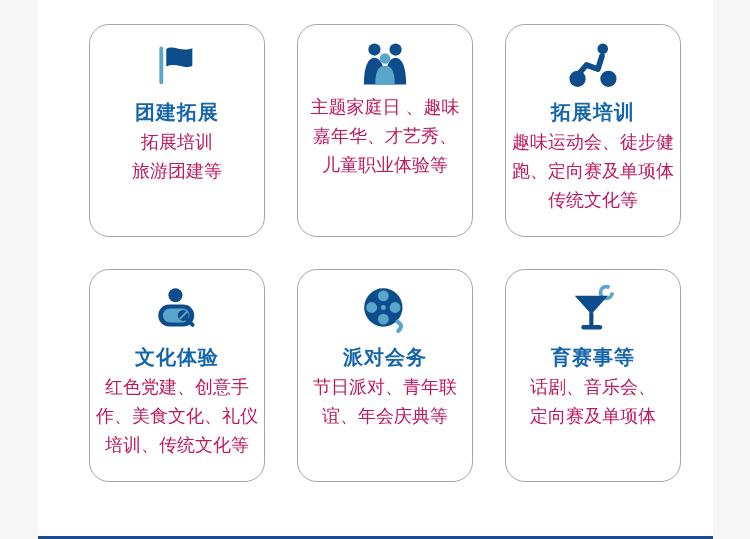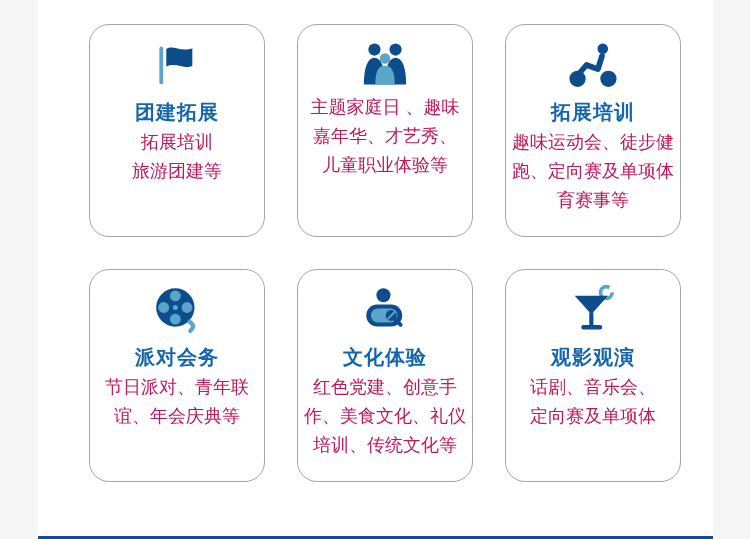--- a/index.html
+++ b/index.html
@@ -96,21 +96,38 @@
           <svg width="52" height="48" viewBox="0 0 64 56">
             <circle cx="13" cy="45" r="10" fill="#0d4d8c"></circle>
             <circle cx="51" cy="45" r="10" fill="#0d4d8c"></circle>
             <circle cx="44" cy="8" r="6.5" fill="#0d4d8c"></circle>
             <path d="M10 44 L24 28 L38 33 L43 17" fill="none" stroke="#0d4d8c" stroke-width="7" stroke-linecap="round" stroke-linejoin="round"></path>
           </svg>
         </div>
         <div class="title">拓展培训</div>
         <div class="desc">趣味运动会、徒步健
 跑、定向赛及单项体
-育赛事等</div>
+传统文化等</div>
+      </div>
+
+      <div class="card">
+        <div class="icon">
+          <svg width="50" height="50" viewBox="0 0 64 58">
+            <circle cx="30" cy="10" r="9" fill="#0d4d8c"></circle>
+            <rect x="8" y="22" width="46" height="28" rx="14" fill="#0d4d8c"></rect>
+            <rect x="14" y="27" width="34" height="18" rx="9" fill="#5aa5ca"></rect>
+            <line x1="45" y1="41" x2="52" y2="48" stroke="#0d4d8c" stroke-width="5" stroke-linecap="round"></line>
+            <circle cx="40" cy="36" r="7" fill="#0d4d8c"></circle>
+            <line x1="36" y1="40" x2="45" y2="31" stroke="#5aa5ca" stroke-width="2.5" stroke-linecap="round"></line>
+          </svg>
+        </div>
+        <div class="title">文化体验</div>
+        <div class="desc">红色党建、创意手
+作、美食文化、礼仪
+培训、传统文化等</div>
       </div>
 
       <div class="card">
         <div class="icon">
           <svg width="52" height="50" viewBox="0 0 60 60">
             <circle cx="28" cy="27" r="23" fill="#0d4d8c"></circle>
             <circle cx="28" cy="13" r="6.5" fill="#5aa5ca"></circle>
             <circle cx="14" cy="27" r="6.5" fill="#5aa5ca"></circle>
             <circle cx="42" cy="27" r="6.5" fill="#5aa5ca"></circle>
             <circle cx="28" cy="41" r="6.5" fill="#5aa5ca"></circle>
@@ -118,45 +135,28 @@
             <path d="M45 44 Q53 49 46 55" fill="none" stroke="#5aa5ca" stroke-width="5" stroke-linecap="round"></path>
           </svg>
         </div>
         <div class="title">派对会务</div>
         <div class="desc">节日派对、青年联
 谊、年会庆典等</div>
       </div>
 
       <div class="card">
         <div class="icon">
-          <svg width="50" height="50" viewBox="0 0 64 58">
-            <circle cx="30" cy="10" r="9" fill="#0d4d8c"></circle>
-            <rect x="8" y="22" width="46" height="28" rx="14" fill="#0d4d8c"></rect>
-            <rect x="14" y="27" width="34" height="18" rx="9" fill="#5aa5ca"></rect>
-            <line x1="45" y1="41" x2="52" y2="48" stroke="#0d4d8c" stroke-width="5" stroke-linecap="round"></line>
-            <circle cx="40" cy="36" r="7" fill="#0d4d8c"></circle>
-            <line x1="36" y1="40" x2="45" y2="31" stroke="#5aa5ca" stroke-width="2.5" stroke-linecap="round"></line>
-          </svg>
-        </div>
-        <div class="title">文化体验</div>
-        <div class="desc">红色党建、创意手
-作、美食文化、礼仪
-培训、传统文化等</div>
-      </div>
-
-      <div class="card">
-        <div class="icon">
           <svg width="50" height="52" viewBox="0 0 60 60">
             <circle cx="46" cy="9" r="7" fill="none" stroke="#5aa5ca" stroke-width="4.5" stroke-dasharray="36 8"></circle>
             <path d="M8 13 L48 13 L28 35 Z" fill="#0d4d8c"></path>
             <rect x="25.5" y="33" width="5" height="15" fill="#0d4d8c"></rect>
             <rect x="16" y="48" width="25" height="5.5" rx="2.5" fill="#0d4d8c"></rect>
           </svg>
         </div>
-        <div class="title">观影观演</div>
+        <div class="title">育赛事等</div>
         <div class="desc">话剧、音乐会、
 定向赛及单项体</div>
       </div>
 
     </div>
     <div class="bottom-bar"></div>
   </div>
 </div>
 
 </body></html>

